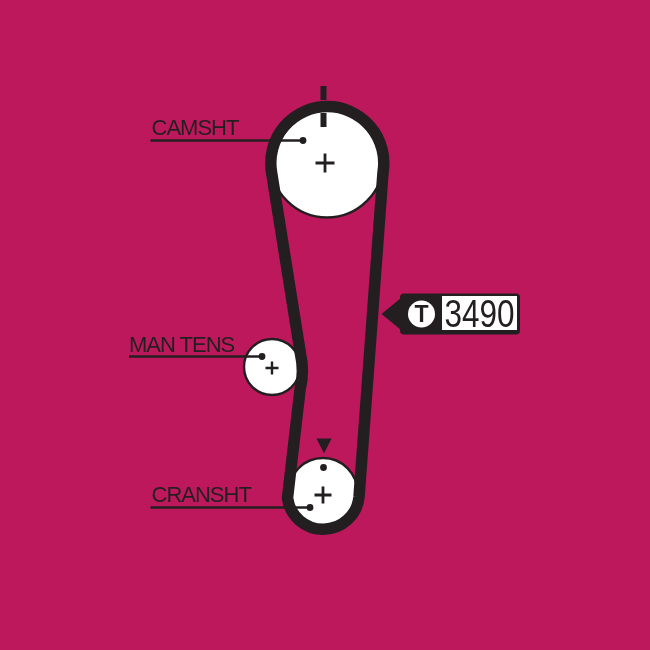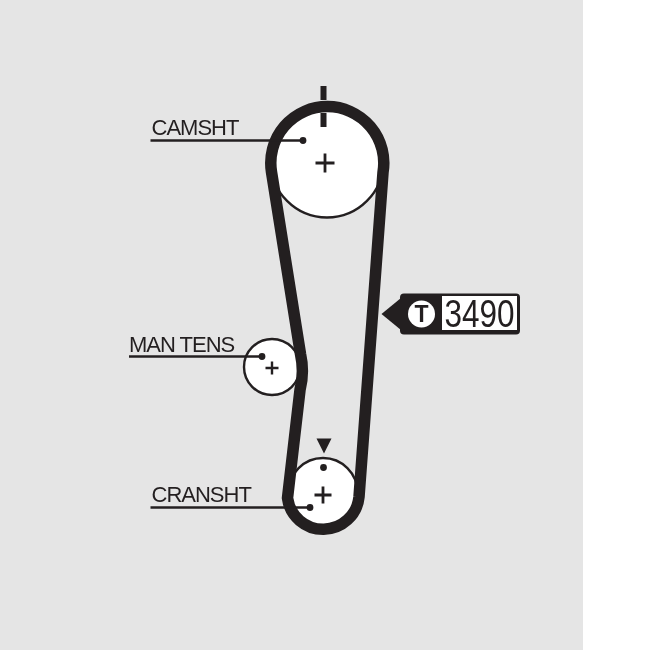--- a/index.html
+++ b/index.html
@@ -2,23 +2,23 @@
 <html><head>
 <meta charset="utf-8">
 <style>
   html, body {
     margin: 0;
     padding: 0;
     background: #ffffff;
   }
   .canvas {
     position: relative;
-    width: 583px;
+    width: 650px;
     height: 650px;
-    background: #e5e5e5;
+    background: #be185d;
     overflow: hidden;
   }
   svg {
     display: block;
   }
   .label-text {
     font-family: "Liberation Sans", sans-serif;
     font-size: 22px;
     letter-spacing: -1px;
     fill: #231f20;

